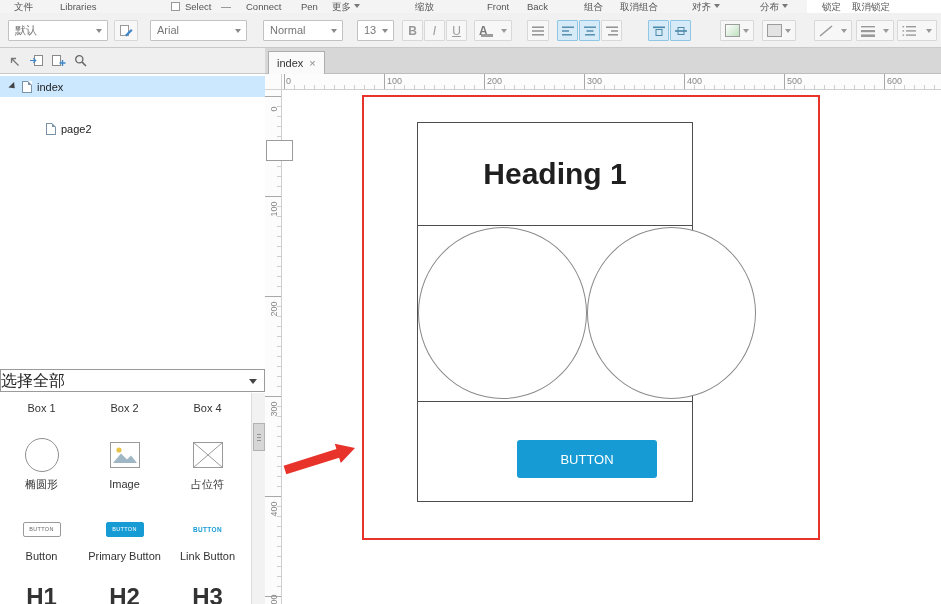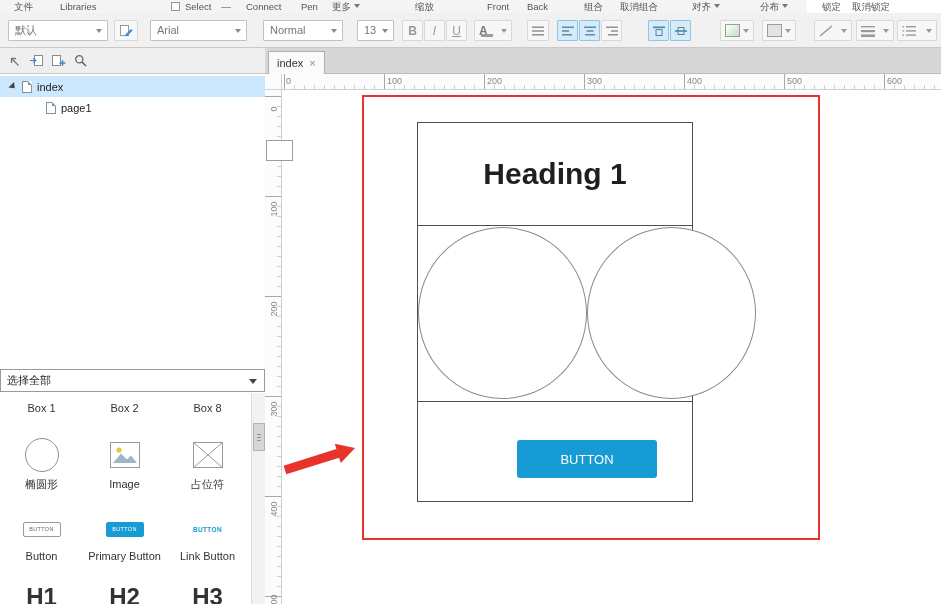--- a/index.html
+++ b/index.html
@@ -45,21 +45,21 @@
   .tree{position:absolute;left:0;top:74px;width:265px;height:275px;background:#fff}
   .trow{position:absolute;left:0;width:265px;height:21px;display:flex;align-items:center;font-size:11px;color:#222;cursor:default}
   .trow.selected{background:#cce8ff}
   .expander{width:0;height:0;border-left:4px solid transparent;border-right:4px solid transparent;
     border-top:5px solid #444;transform:rotate(-45deg);margin:0 5px 0 9px}
   .page-ico{position:relative;width:10px;height:12px;background:#fff;border:1px solid #7a93a8;margin-right:5px;flex:none}
   .page-ico::before{content:"";position:absolute;right:-1px;top:-1px;border-style:solid;
     border-width:0 4px 4px 0;border-color:#dfe9f2 #fff #7a93a8 transparent}
 
   .libfilter{position:absolute;left:0;top:369px;width:265px;height:23px;background:#fff;border:1px solid #9a9a9a;
-    font-size:11px;color:#222;line-height:21px;padding-left:6px}
+    font-size:16px;color:#222;line-height:21px;padding-left:0}
   .libfilter::after{content:"";position:absolute;right:7px;top:9px;
     border-left:4px solid transparent;border-right:4px solid transparent;border-top:5px solid #444}
 
   .libgrid{position:absolute;left:0;top:393px;width:251px;height:211px;background:#fff;overflow:hidden}
   .cell{position:absolute;width:83px;display:flex;align-items:center;justify-content:center;text-align:center}
   .lib-label{font-size:11px;color:#333;height:14px}
   .ellipse-ico{width:34px;height:34px;border:1px solid #8f8f8f;border-radius:50%;background:#fff}
   .mini-btn{width:38px;height:15px;border:1px solid #9a9a9a;border-radius:2px;background:#fff;
     font-size:5.5px;color:#666;display:flex;align-items:center;justify-content:center;letter-spacing:.3px}
   .mini-btn.primary{background:#169BD5;border-color:#169BD5;color:#fff}
@@ -244,35 +244,35 @@
         </svg>
     </span>
   </div>
 
   <div class="tree">
     <div class="trow selected" style="top:2px">
       <span class="expander"></span>
       <span class="page-ico"></span>
       <span>index</span>
     </div>
-    <div class="trow" style="top:23px;padding-left:46px">
+    <div class="trow" style="top:44px;padding-left:46px">
       <span class="page-ico"></span>
-      <span>page1</span>
+      <span>page2</span>
     </div>
   </div>
 
 
   <div class="libfilter">
     <span>选择全部</span>
   </div>
 
   <div class="libgrid">
     <div class="cell lib-label" style="left:0;top:8px">Box 1</div>
     <div class="cell lib-label" style="left:83px;top:8px">Box 2</div>
-    <div class="cell lib-label" style="left:166px;top:8px">Box 8</div>
+    <div class="cell lib-label" style="left:166px;top:8px">Box 4</div>
 
     <div class="cell" style="left:0;top:42px;height:40px">
       <span class="ellipse-ico"></span>
     </div>
     <div class="cell" style="left:83px;top:42px;height:40px">
       <svg width="30" height="26" viewBox="0 0 30 26">
         <rect x="0.5" y="0.5" width="29" height="25" fill="#fff" stroke="#999"></rect>
         <circle cx="9" cy="8" r="2.6" fill="#e8c34a"></circle>
         <path d="M3 21 L11 11.5 L17 17.5 L21 13.5 L27 21 Z" fill="#9fb6c4"></path>
       </svg>

